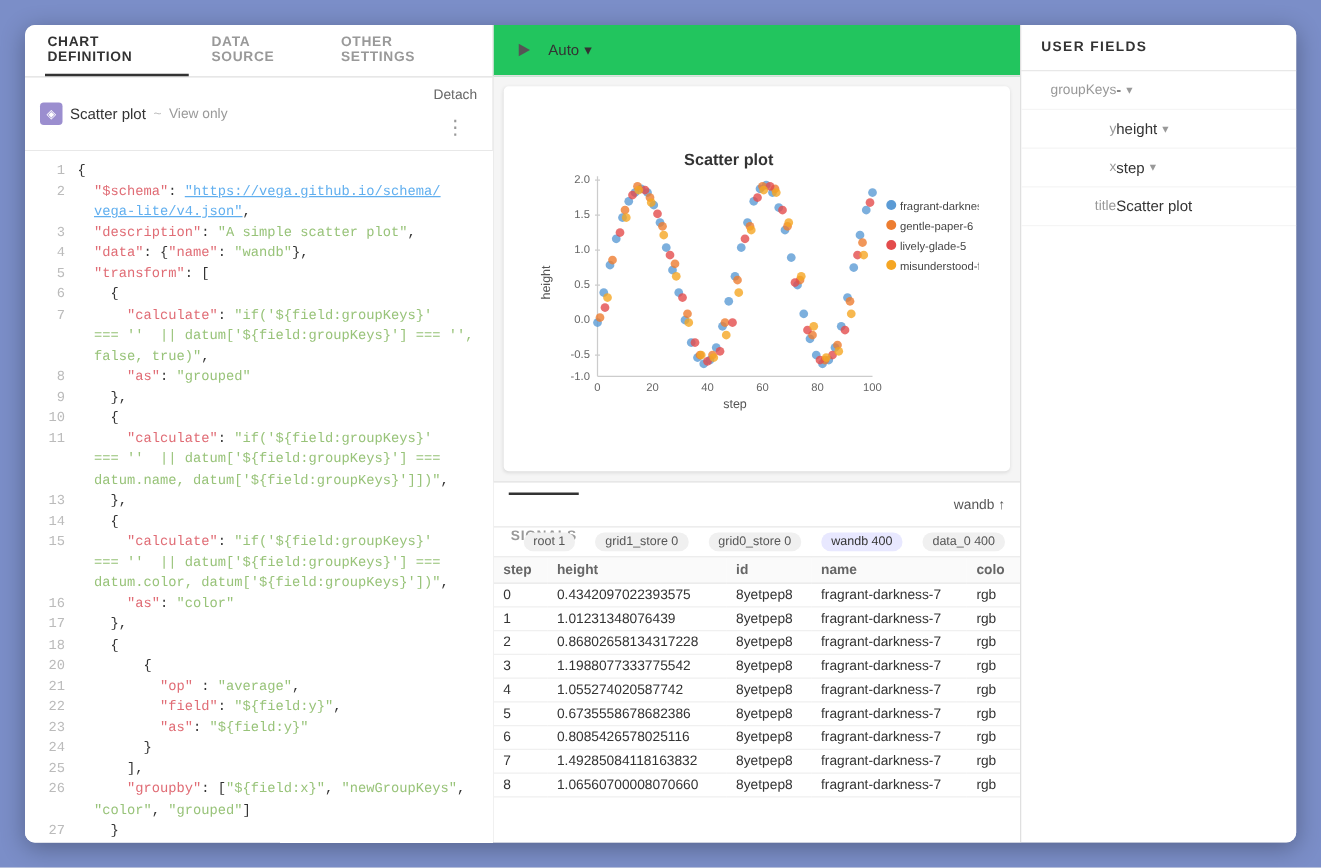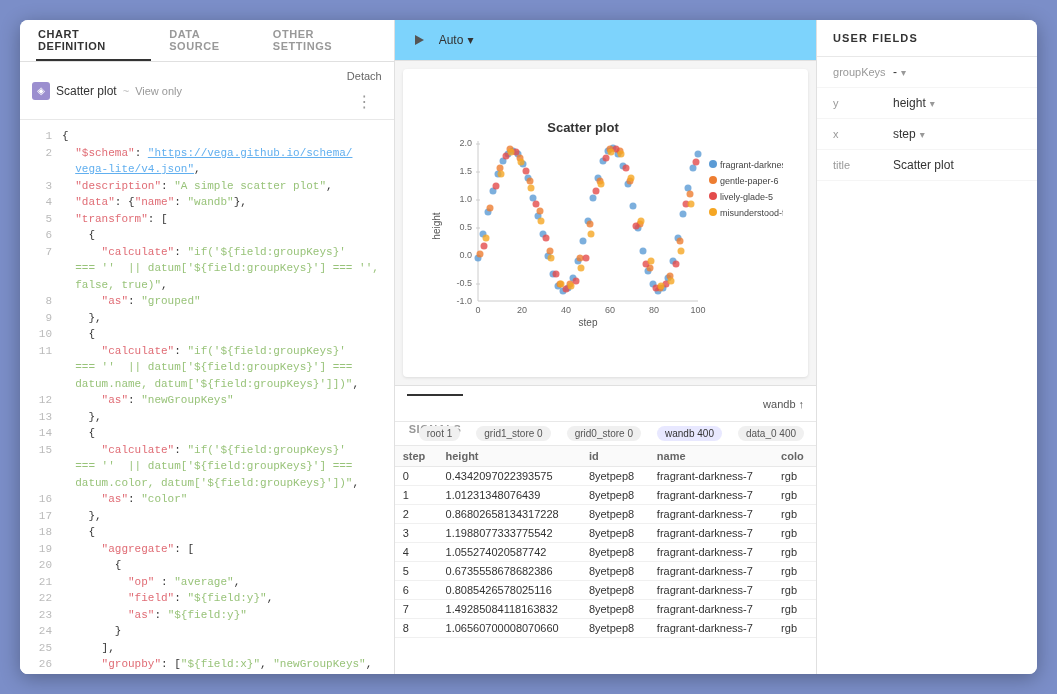--- a/index.html
+++ b/index.html
@@ -138,21 +138,21 @@
     .middle-panel {
       flex: 1;
       display: flex;
       flex-direction: column;
       background: #f5f5f5;
     }
     .chart-toolbar {
       display: flex;
       align-items: center;
       padding: 8px 12px;
-      background: #7dd3fc;
+      background: #22c55e;
       border-bottom: 1px solid #e0e0e0;
       gap: 8px;
     }
     .play-btn {
       width: 24px;
       height: 24px;
       background: none;
       border: none;
       cursor: pointer;
       display: flex;
@@ -294,20 +294,21 @@
     .field-row {
       display: flex;
       align-items: center;
       padding: 8px 16px;
       border-bottom: 1px solid #f5f5f5;
     }
     .field-label {
       width: 60px;
       font-size: 11px;
       color: #999;
+      text-align: right;
     }
     .field-value {
       font-size: 12px;
       color: #333;
       display: flex;
       align-items: center;
       gap: 4px;
       cursor: pointer;
     }
     .close-editor-btn {
@@ -407,24 +408,20 @@
         </div>
       <div class="code-line">
           <span class="line-num"></span>
           <span class="line-content">  <span class="token-value-str">=== ''  || datum['${field:groupKeys}'] ===</span></span>
         </div>
       <div class="code-line">
           <span class="line-num"></span>
           <span class="line-content">  <span class="token-value-str">datum.name, datum['${field:groupKeys}']])"</span>,</span>
         </div>
       <div class="code-line">
-          <span class="line-num">12</span>
-          <span class="line-content">      <span class="token-string">"as"</span>: <span class="token-value-str">"newGroupKeys"</span></span>
-        </div>
-      <div class="code-line">
           <span class="line-num">13</span>
           <span class="line-content">    },</span>
         </div>
       <div class="code-line">
           <span class="line-num">14</span>
           <span class="line-content">    {</span>
         </div>
       <div class="code-line">
           <span class="line-num">15</span>
           <span class="line-content">      <span class="token-string">"calculate"</span>: <span class="token-value-str">"if('${field:groupKeys}'</span></span>
@@ -441,24 +438,20 @@
           <span class="line-num">16</span>
           <span class="line-content">      <span class="token-string">"as"</span>: <span class="token-value-str">"color"</span></span>
         </div>
       <div class="code-line">
           <span class="line-num">17</span>
           <span class="line-content">    },</span>
         </div>
       <div class="code-line">
           <span class="line-num">18</span>
           <span class="line-content">    {</span>
-        </div>
-      <div class="code-line">
-          <span class="line-num">19</span>
-          <span class="line-content">      <span class="token-string">"aggregate"</span>: [</span>
         </div>
       <div class="code-line">
           <span class="line-num">20</span>
           <span class="line-content">        {</span>
         </div>
       <div class="code-line">
           <span class="line-num">21</span>
           <span class="line-content">          <span class="token-string">"op"</span> : <span class="token-value-str">"average"</span>,</span>
         </div>
       <div class="code-line">

